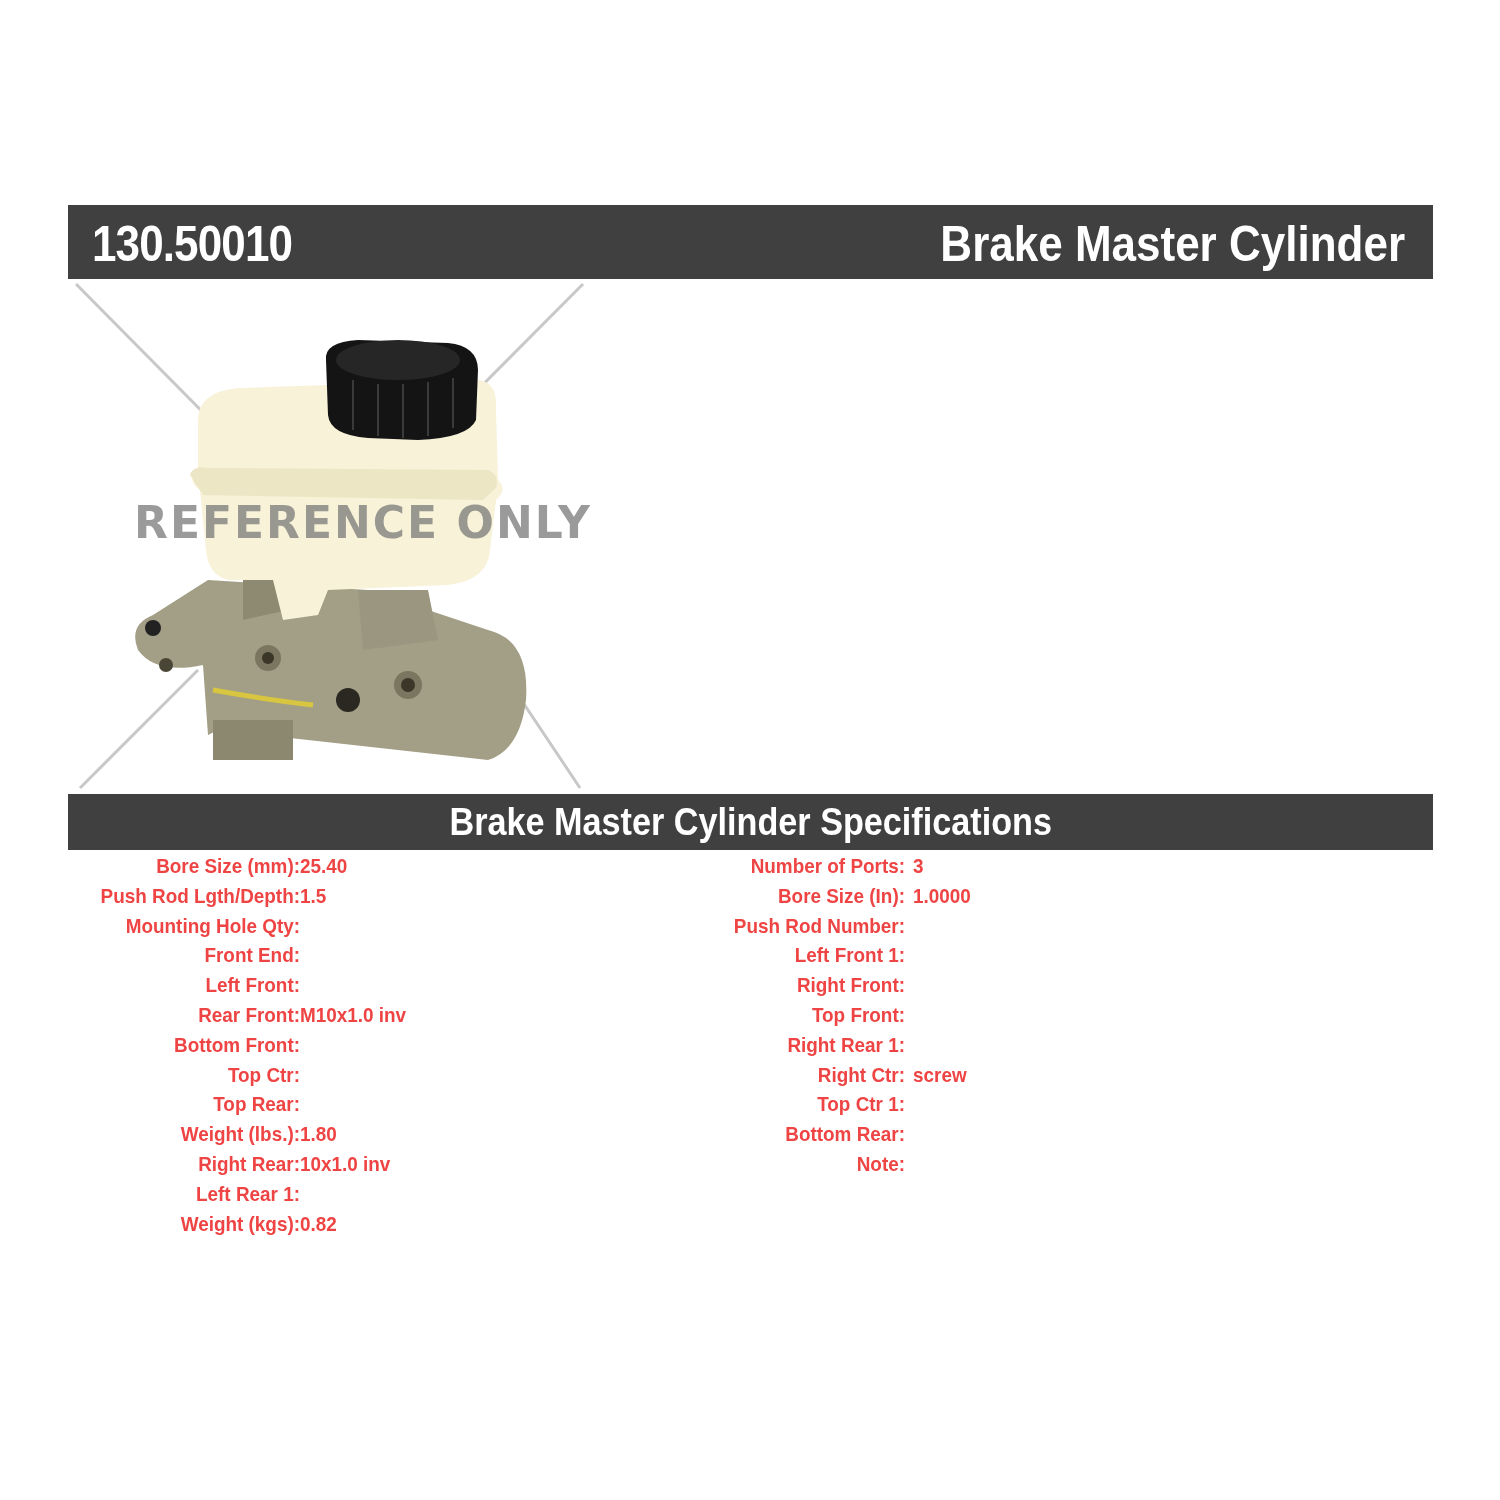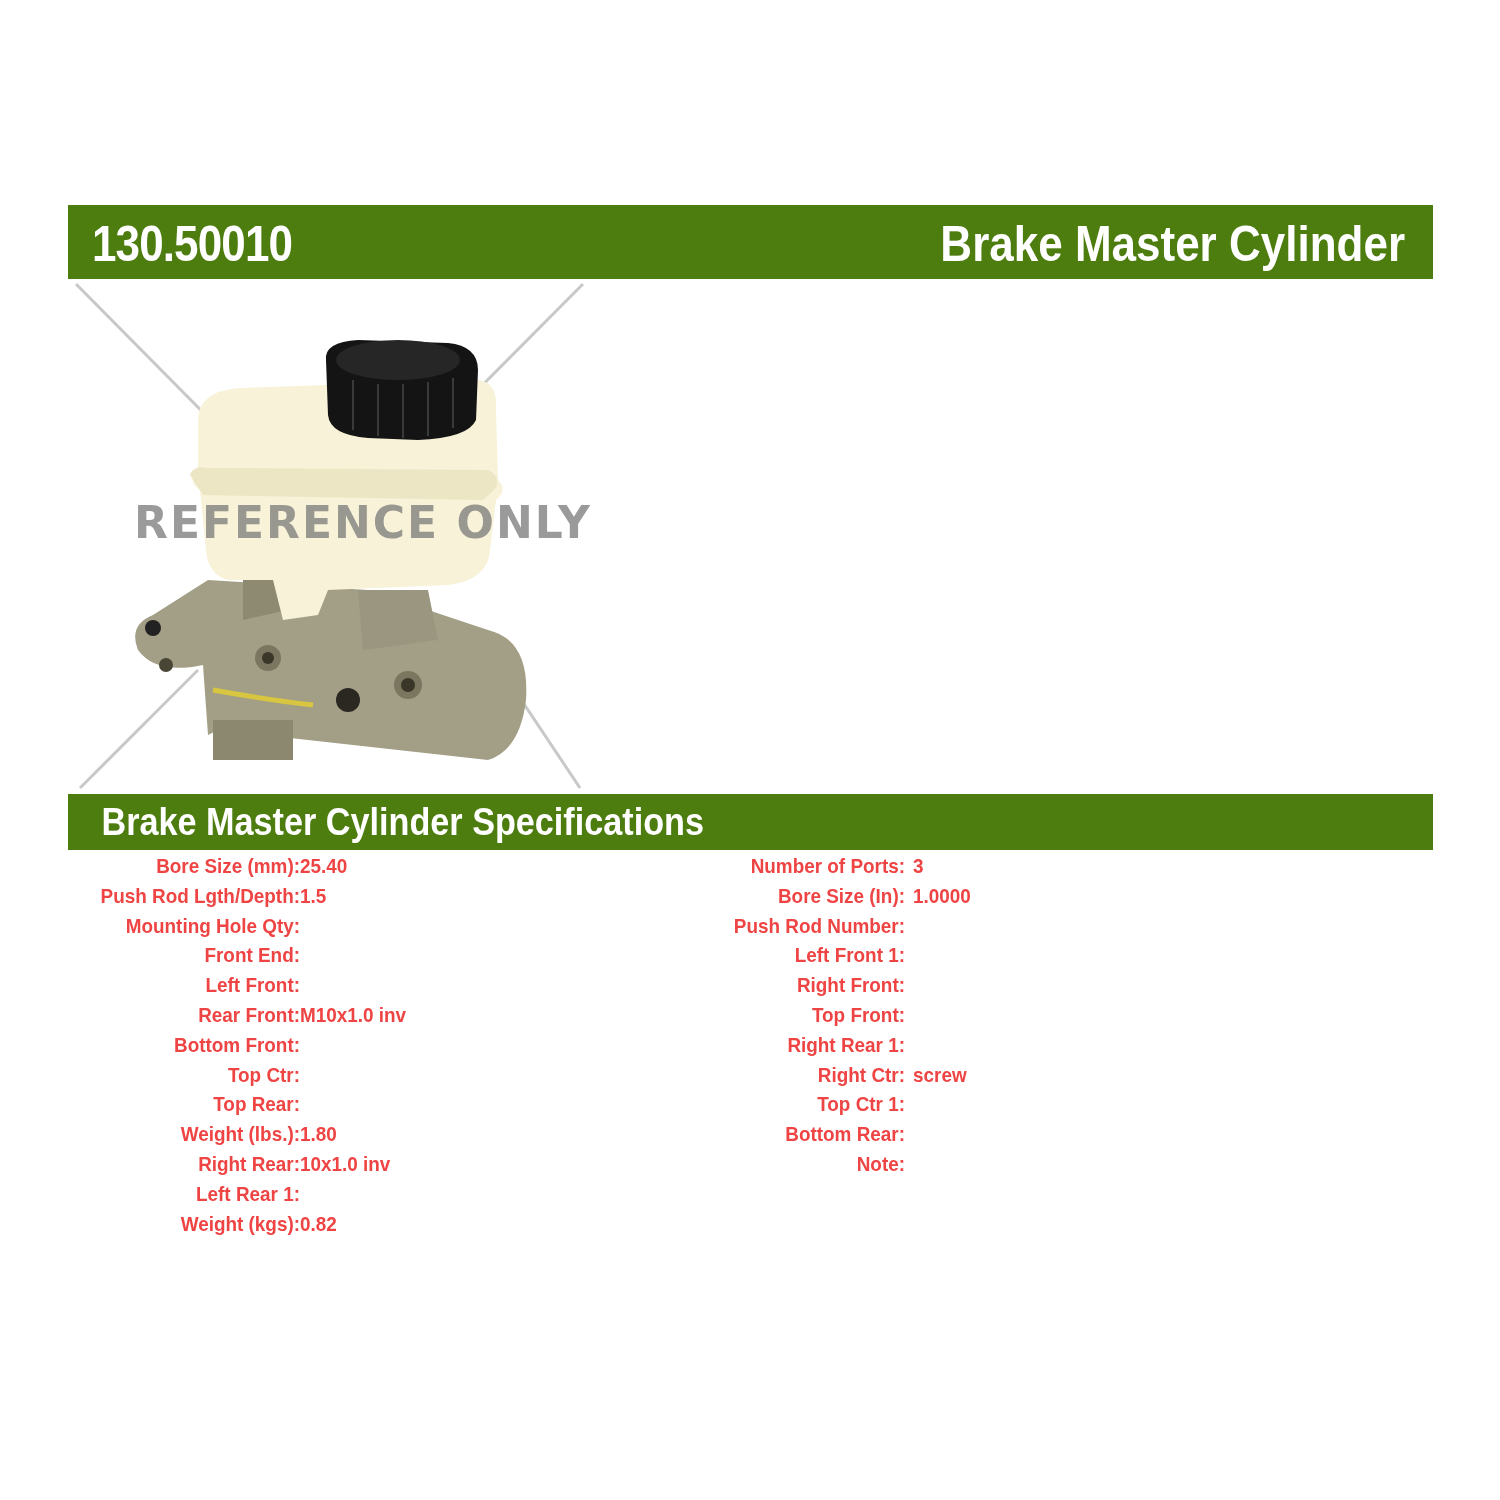--- a/index.html
+++ b/index.html
@@ -1,25 +1,25 @@
 <!DOCTYPE html>
 <html><head>
 <meta charset="utf-8">
 <style>
   html, body { margin:0; padding:0; background:#fff; }
   body { width:1500px; height:1500px; position:relative; overflow:hidden;
          font-family:"Liberation Sans", sans-serif; }
-  .bar { position:absolute; left:68px; width:1365px; background:#4d7c0f; color:#fff;
+  .bar { position:absolute; left:68px; width:1365px; background:#404040; color:#fff;
          font-weight:bold; }
   .top-bar { top:205px; height:74px; }
   .top-bar .pn { position:absolute; left:24px; top:10px; font-size:50px; letter-spacing:-1px;
                  transform:scaleX(0.88); transform-origin:left center; }
   .top-bar .title { position:absolute; right:28px; top:10px; font-size:50px;
                     transform:scaleX(0.88); transform-origin:right center; white-space:nowrap; }
-  .spec-bar { top:794px; height:56px; text-align:left; }
+  .spec-bar { top:794px; height:56px; text-align:center; }
   .spec-bar span { display:inline-block; font-size:38px; line-height:56px;
                    transform:scaleX(0.9); white-space:nowrap; }
   .img-area { position:absolute; left:68px; top:280px; width:540px; height:510px; }
   .watermark { position:absolute; left:134px; top:497px; font-size:44px; font-weight:bold;
                color:rgba(120,120,120,0.75); letter-spacing:2px; white-space:nowrap;
                font-family:"DejaVu Sans", sans-serif; }
   .specs { position:absolute; top:854px; font-size:21px; font-weight:bold; color:#ef4444; }
   .row { height:29.8px; position:relative; white-space:nowrap; }
   .lbl { position:absolute; text-align:right; transform:scaleX(0.9); }
   .val { position:absolute; transform:scaleX(0.9); transform-origin:left center; }

